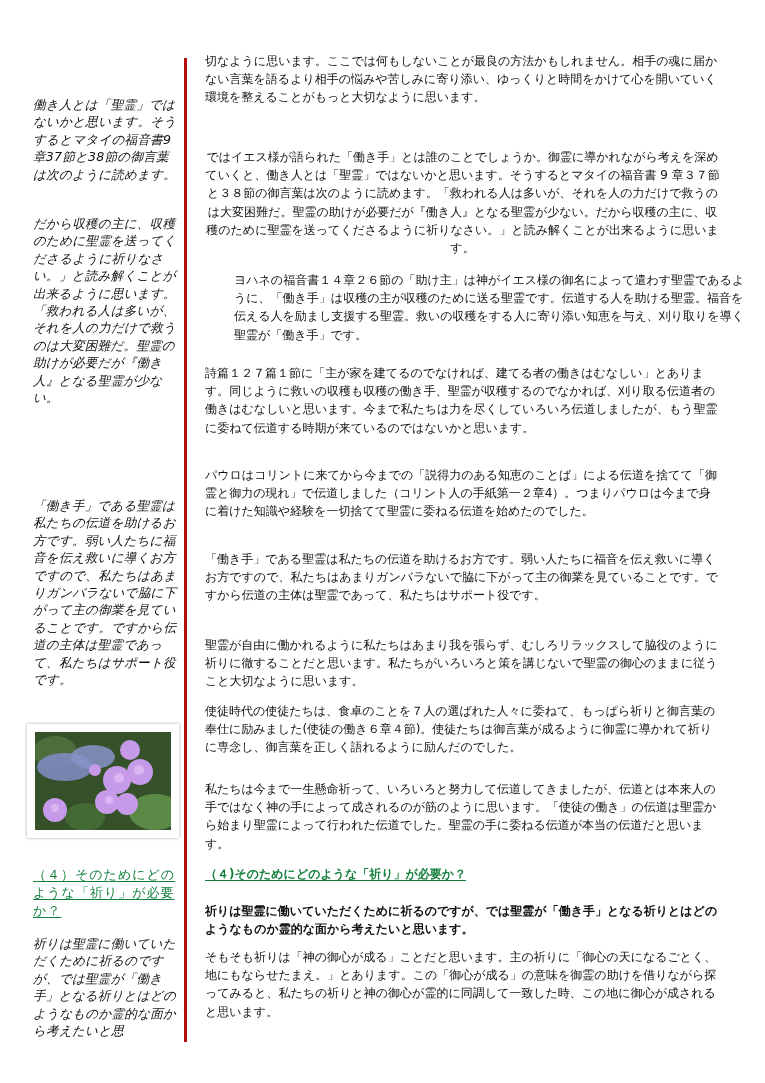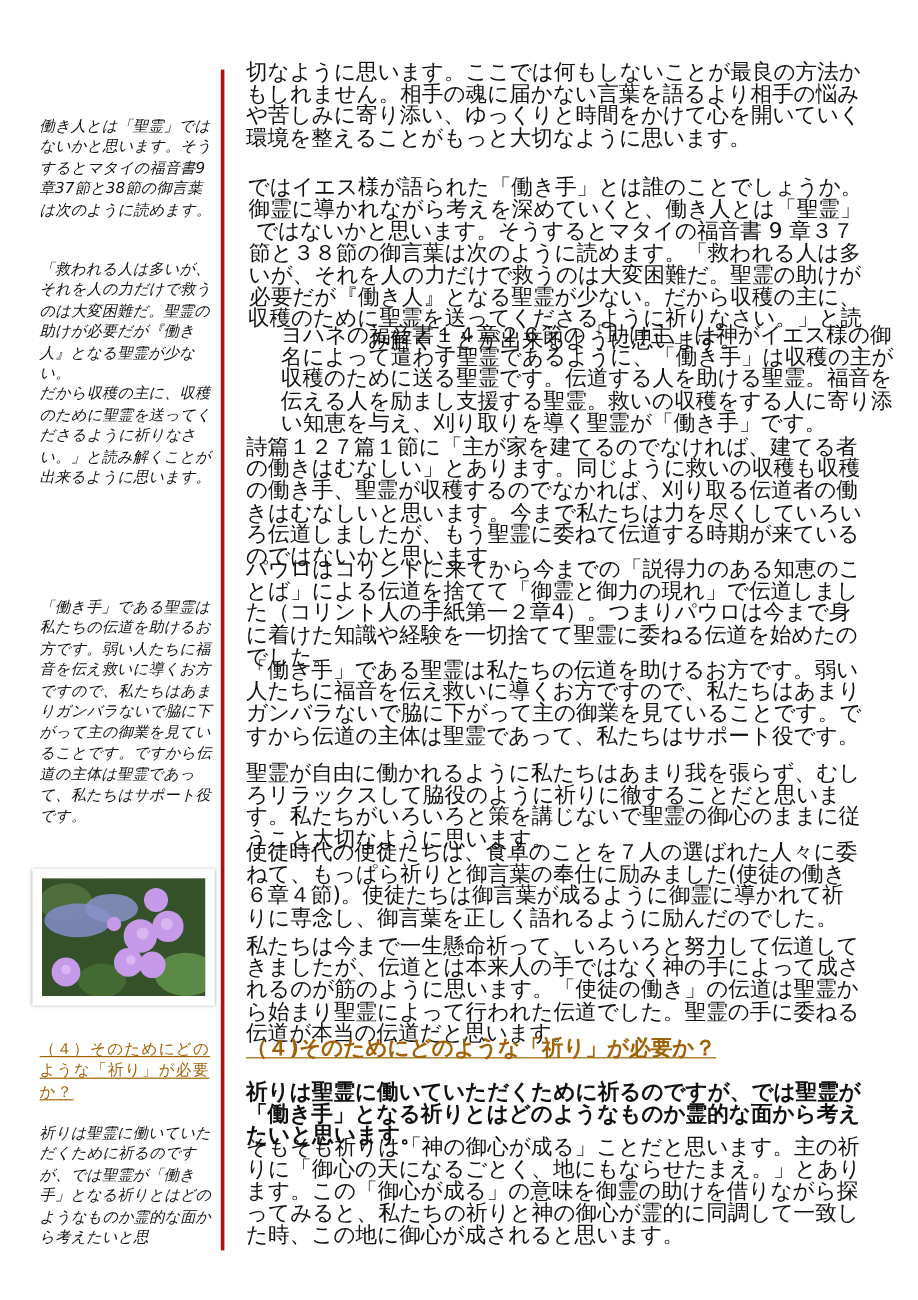--- a/index.html
+++ b/index.html
@@ -2,41 +2,41 @@
 <html><head>
 <meta charset="utf-8">
 <style>
   html, body { margin: 0; padding: 0; background: #ffffff; }
   body { width: 765px; height: 1083px; position: relative; overflow: hidden;
          font-family: "DejaVu Sans", "Liberation Sans", sans-serif; color: #111; }
   .rule { position: absolute; left: 184px; top: 58px; width: 3px; height: 984px; background: #b3100c; }
   .side { position: absolute; left: 33px; width: 147px; font-size: 12.6px; line-height: 17.4px;
           font-style: italic; color: #111; letter-spacing: 0.2px; }
   .side p { margin: 0; }
-  .main { position: absolute; left: 205px; width: 515px; font-size: 18px; line-height: 18.2px; color: #111; }
+  .main { position: absolute; left: 205px; width: 515px; font-size: 12px; line-height: 18.2px; color: #111; }
   .main p { margin: 0; }
-  .heading { color: #a16207; text-decoration: underline; text-underline-offset: 2px; font-weight: bold; font-style: normal; }
+  .heading { color: #15803d; text-decoration: underline; text-underline-offset: 2px; font-weight: bold; font-style: normal; }
   .side .heading { font-weight: normal; font-style: normal; font-size: 13px; line-height: 18px; letter-spacing: 1px; }
   .bold { font-weight: bold; }
   .photo-frame { position: absolute; left: 27px; top: 724px; width: 152px; height: 114px; background: #fff;
                  box-shadow: 0 0 3px rgba(0,0,0,0.35); }
   .photo { position: absolute; left: 8px; top: 8px; width: 136px; height: 98px; overflow: hidden;
            background: radial-gradient(circle at 25% 30%, #6d8a58 0%, #3c5a2e 40%, #2a4322 100%); }
 </style>
 </head>
 <body>
 
 <div class="rule"></div>
 
 <div class="side" style="top:96px;">
   <p>働き人とは「聖霊」ではないかと思います。そうするとマタイの福音書9章37節と38節の御言葉は次のように読めます。</p>
 </div>
 <div class="side" style="top:215px;">
+  <p>だから収穫の主に、収穫のために聖霊を送ってくださるように祈りなさい。」と読み解くことが出来るように思います。</p>
   <p>「救われる人は多いが、それを人の力だけで救うのは大変困難だ。聖霊の助けが必要だが『働き人』となる聖霊が少ない。</p>
-  <p>だから収穫の主に、収穫のために聖霊を送ってくださるように祈りなさい。」と読み解くことが出来るように思います。</p>
 </div>
 <div class="side" style="top:497px;">
   <p>「働き手」である聖霊は私たちの伝道を助けるお方です。弱い人たちに福音を伝え救いに導くお方ですので、私たちはあまりガンバラないで脇に下がって主の御業を見ていることです。ですから伝道の主体は聖霊であって、私たちはサポート役です。</p>
 </div>
 
 <div class="photo-frame">
   <div class="photo">
     <svg width="136" height="98" viewBox="0 0 136 98" xmlns="http://www.w3.org/2000/svg">
       <rect width="136" height="98" fill="#34512a"></rect>
       <ellipse cx="20" cy="20" rx="22" ry="16" fill="#4d6e3c"></ellipse>

